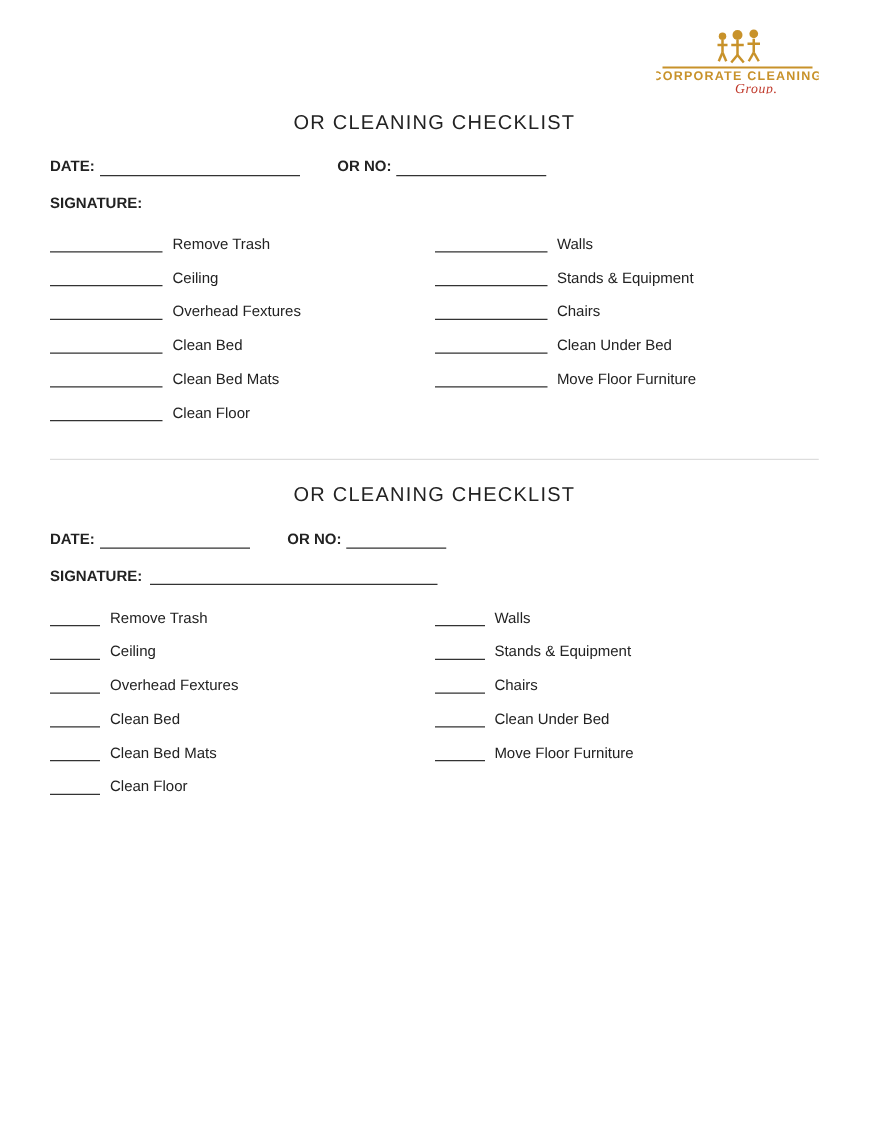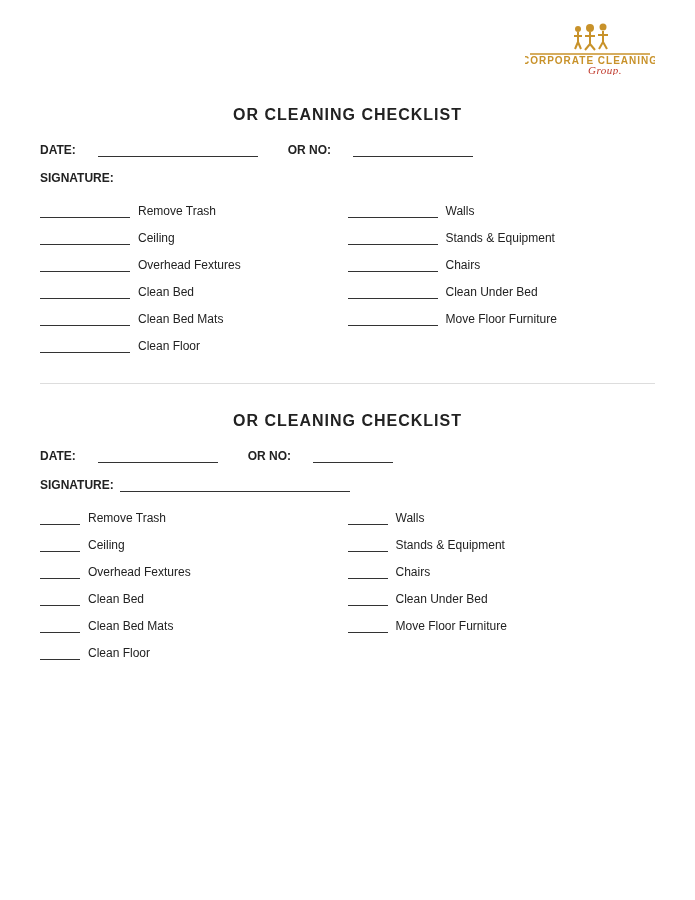--- a/index.html
+++ b/index.html
@@ -17,37 +17,37 @@
       justify-content: flex-end;
       margin-bottom: 10px;
     }
     .logo-container {
       text-align: right;
       position: relative;
     }
     .section-title {
       text-align: center;
       font-size: 16px;
-      font-weight: bold;
+      font-weight: normal;
       letter-spacing: 1px;
-      margin: 28px 0 18px 0;
+      margin: 12px 0 18px 0;
     }
     .form-section {
       margin-bottom: 30px;
     }
     .form-row {
       display: flex;
       align-items: flex-end;
       margin-bottom: 14px;
       gap: 30px;
     }
     .form-field {
       display: flex;
-      align-items: center;
-      gap: 22px;
+      align-items: flex-start;
+      gap: 4px;
     }
     .field-label {
       font-size: 12px;
       font-weight: bold;
       white-space: nowrap;
     }
     .field-line {
       border: none;
       border-bottom: 1px solid #333;
       outline: none;

